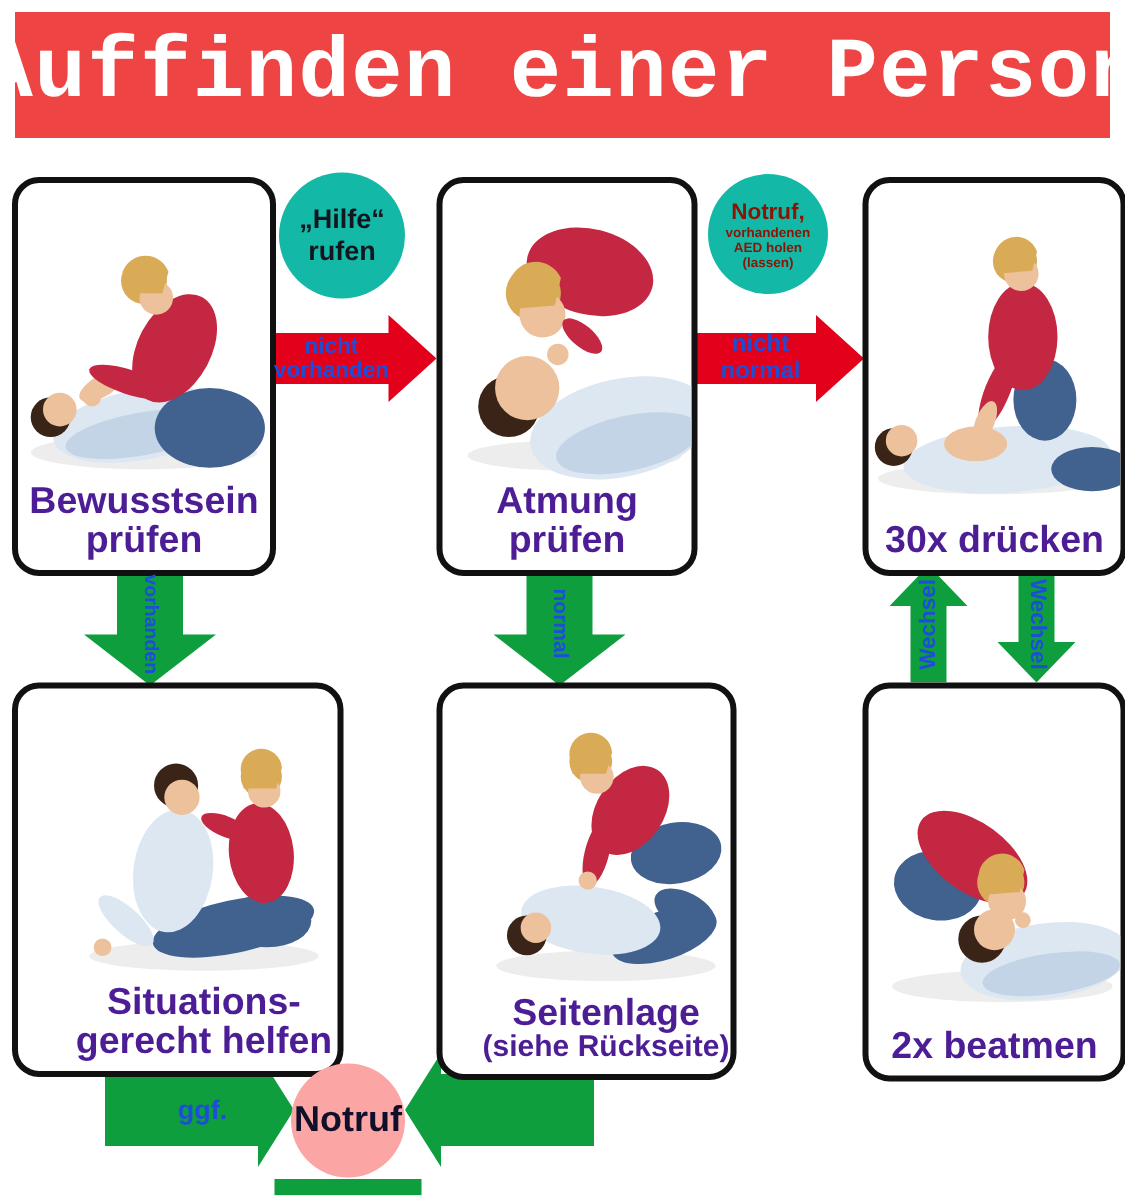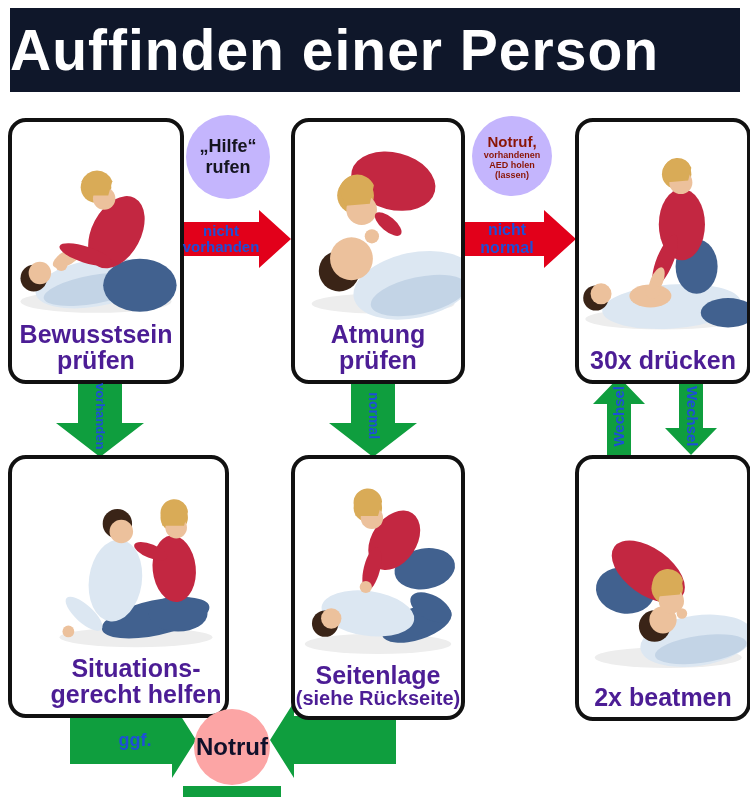--- a/index.html
+++ b/index.html
@@ -1,28 +1,28 @@
 <!DOCTYPE html>
 <html><head>
 <meta charset="utf-8">
 <style>
   html,body{margin:0;padding:0;background:#fff;}
   .page{position:relative;width:750px;height:797px;background:#fff;overflow:hidden;
         font-family:"Liberation Sans",sans-serif;}
-  .title-bar{position:absolute;left:10px;top:8px;width:730px;height:84px;background:#0f172a;
-             display:flex;align-items:center;}
+  .title-bar{position:absolute;left:10px;top:8px;width:730px;height:84px;background:#ef4444;
+             display:flex;align-items:center;justify-content:center;font-family:Liberation Mono, monospace;}
   .title-bar span{color:#fff;font-size:57px;font-weight:bold;letter-spacing:1px;white-space:nowrap;}
   .box{position:absolute;background:#fff;border:4px solid #111;border-radius:18px;
        display:flex;flex-direction:column;z-index:2;overflow:hidden;}
   .box svg.photo{flex:1 1 auto;width:100%;}
   .box-label{text-align:center;font-weight:bold;color:#4c1d95;line-height:1.04;padding-bottom:7px;}
   .box-label .l1{font-size:25px;display:block;}
   .box-label .l2{font-size:25px;display:block;}
   .box-label .small{font-size:20px;}
-  .bubble{position:absolute;border-radius:50%;background:#c4b5fd;display:flex;flex-direction:column;
+  .bubble{position:absolute;border-radius:50%;background:#14b8a6;display:flex;flex-direction:column;
           align-items:center;justify-content:center;text-align:center;z-index:3;}
   .arrow{position:absolute;z-index:1;}
   .arrow-text{position:absolute;z-index:4;color:#1d4ed8;font-weight:bold;text-align:center;
               display:flex;align-items:center;justify-content:center;line-height:1.1;}
   .vtext span{white-space:nowrap;}
   .circle-notruf{position:absolute;left:194px;top:709px;width:76px;height:76px;border-radius:50%;
                  background:#fca5a5;display:flex;align-items:center;justify-content:center;z-index:3;}
   .circle-notruf span{font-size:24px;font-weight:bold;color:#10102a;}
   .bstrip{position:absolute;left:183px;top:786px;width:98px;height:11px;background:#0f9e3e;z-index:1;}
 </style>
@@ -185,21 +185,21 @@
       <circle cx="124" cy="60" r="14" fill="#d9ab57"></circle>
       <circle cx="126" cy="70" r="11" fill="#ecc19c"></circle>
       <path d="M110 56 A14 14 0 0 1 138 54 L134 68 L112 68 Z" fill="#d9ab57"></path>
     </svg>
     <div class="box-label">
       <span class="l1">Situations-</span>
       <span class="l2">gerecht helfen</span>
     </div>
   </div>
 
-  <div class="box" style="left:291px;top:455px;width:166px;height:257px;">
+  <div class="box" style="left:291px;top:455px;width:166px;height:257px;padding-left:26px;">
     <svg class="photo" viewBox="0 0 160 200" preserveAspectRatio="xMidYMid meet">
       <ellipse cx="80" cy="182" rx="72" ry="10" fill="#ededed"></ellipse>
       <ellipse cx="118" cy="162" rx="36" ry="16" transform="rotate(-18 118 162)" fill="#41618f"></ellipse>
       <ellipse cx="132" cy="146" rx="22" ry="12" transform="rotate(28 132 146)" fill="#41618f"></ellipse>
       <ellipse cx="70" cy="152" rx="46" ry="22" transform="rotate(8 70 152)" fill="#dce7f2"></ellipse>
       <circle cx="28" cy="162" r="13" fill="#3a2417"></circle>
       <circle cx="34" cy="157" r="10" fill="#ecc19c"></circle>
       <ellipse cx="126" cy="108" rx="30" ry="20" transform="rotate(-10 126 108)" fill="#41618f"></ellipse>
       <ellipse cx="96" cy="80" rx="22" ry="32" transform="rotate(34 96 80)" fill="#c32741"></ellipse>
       <ellipse cx="74" cy="108" rx="8" ry="22" transform="rotate(14 74 108)" fill="#c32741"></ellipse>

